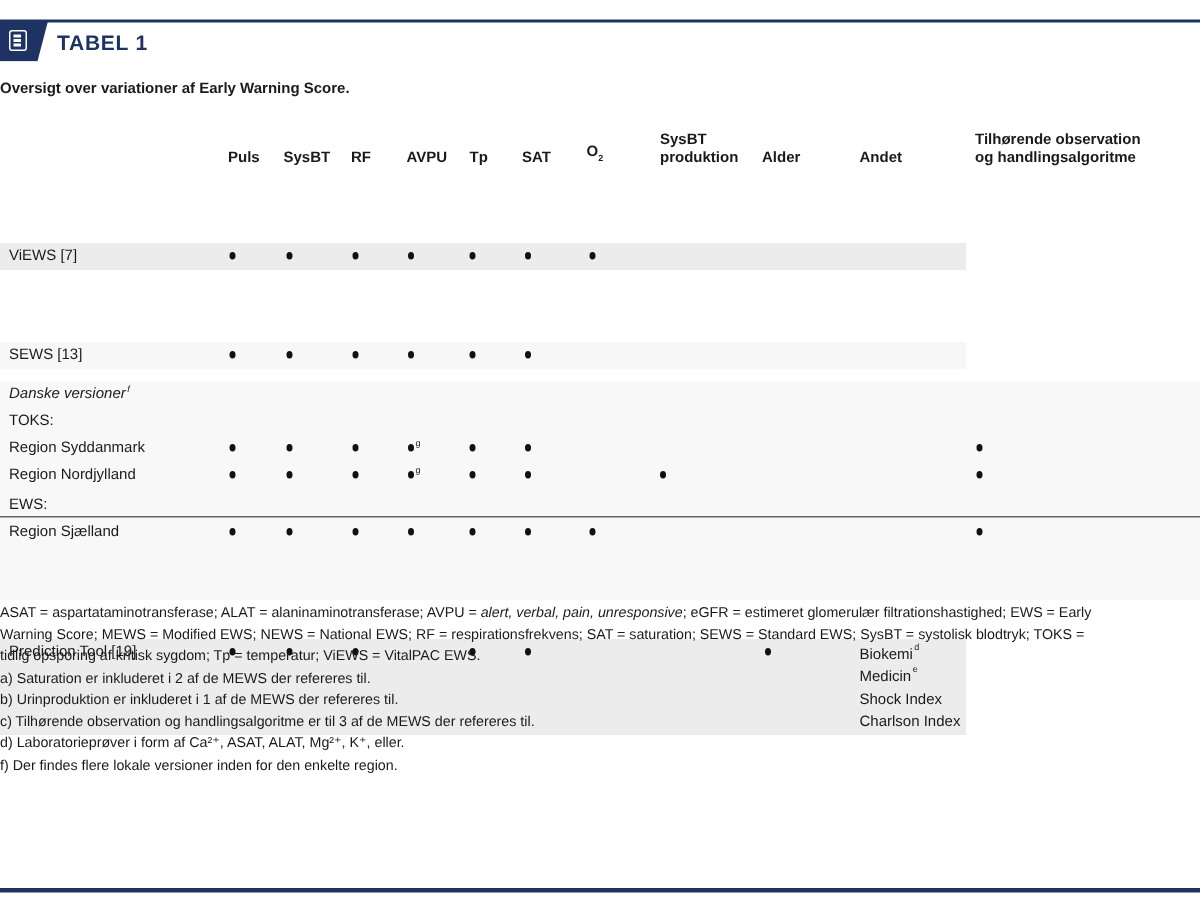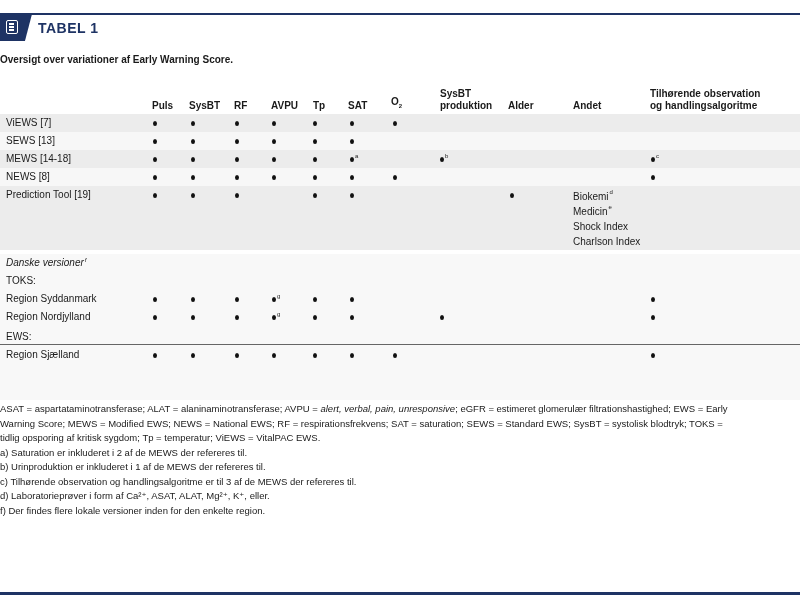--- a/index.html
+++ b/index.html
@@ -16,21 +16,21 @@
       border: 1.5px solid #ffffff; border-radius: 2px; }
     .doc-icon i { position: absolute; left: 2px; width: 5px; height: 1.5px; background: #fff; }
     .table-label { position: absolute; left: 38px; top: 20px; font-size: 14px; font-weight: bold;
       color: #1e3364; letter-spacing: 0.5px; font-family: "Liberation Sans Narrow", "Liberation Sans", sans-serif; }
     .caption { position: absolute; left: 0; top: 54px; font-size: 10px; font-weight: bold; color: #1a1a1a; }
 
     .thead { position: absolute; left: 0; top: 84px; width: 800px; height: 30px; font-size: 10px; font-weight: bold; }
     .th { position: absolute; bottom: 2px; line-height: 12px; }
 
     .tbody { position: absolute; left: 0; top: 114px; width: 800px; }
-    .row { position: relative; width: 800px; height: 18px; font-size: 10px; }
+    .row { position: relative; width: 644px; height: 18px; font-size: 10px; margin-top: 48px; }
     .row.dark { background: #ececec; }
     .row.light { background: #f7f7f7; }
     .row.tall { height: 64px; }
     .row .label { position: absolute; left: 6px; top: 3px; line-height: 12px; }
     .cell { position: absolute; top: 3px; line-height: 12px; }
     .dot { display: inline-block; width: 4px; height: 5px; background: #111; border-radius: 50%; vertical-align: middle; }
     .sup { font-size: 6px; vertical-align: top; line-height: 6px; margin-left: 1px; }
     .andet-list { position: absolute; left: 573px; top: 3px; line-height: 15px; }
 
     .lower { position: absolute; left: 0; top: 254px; width: 800px; height: 146px; background: #f8f8f8; }

